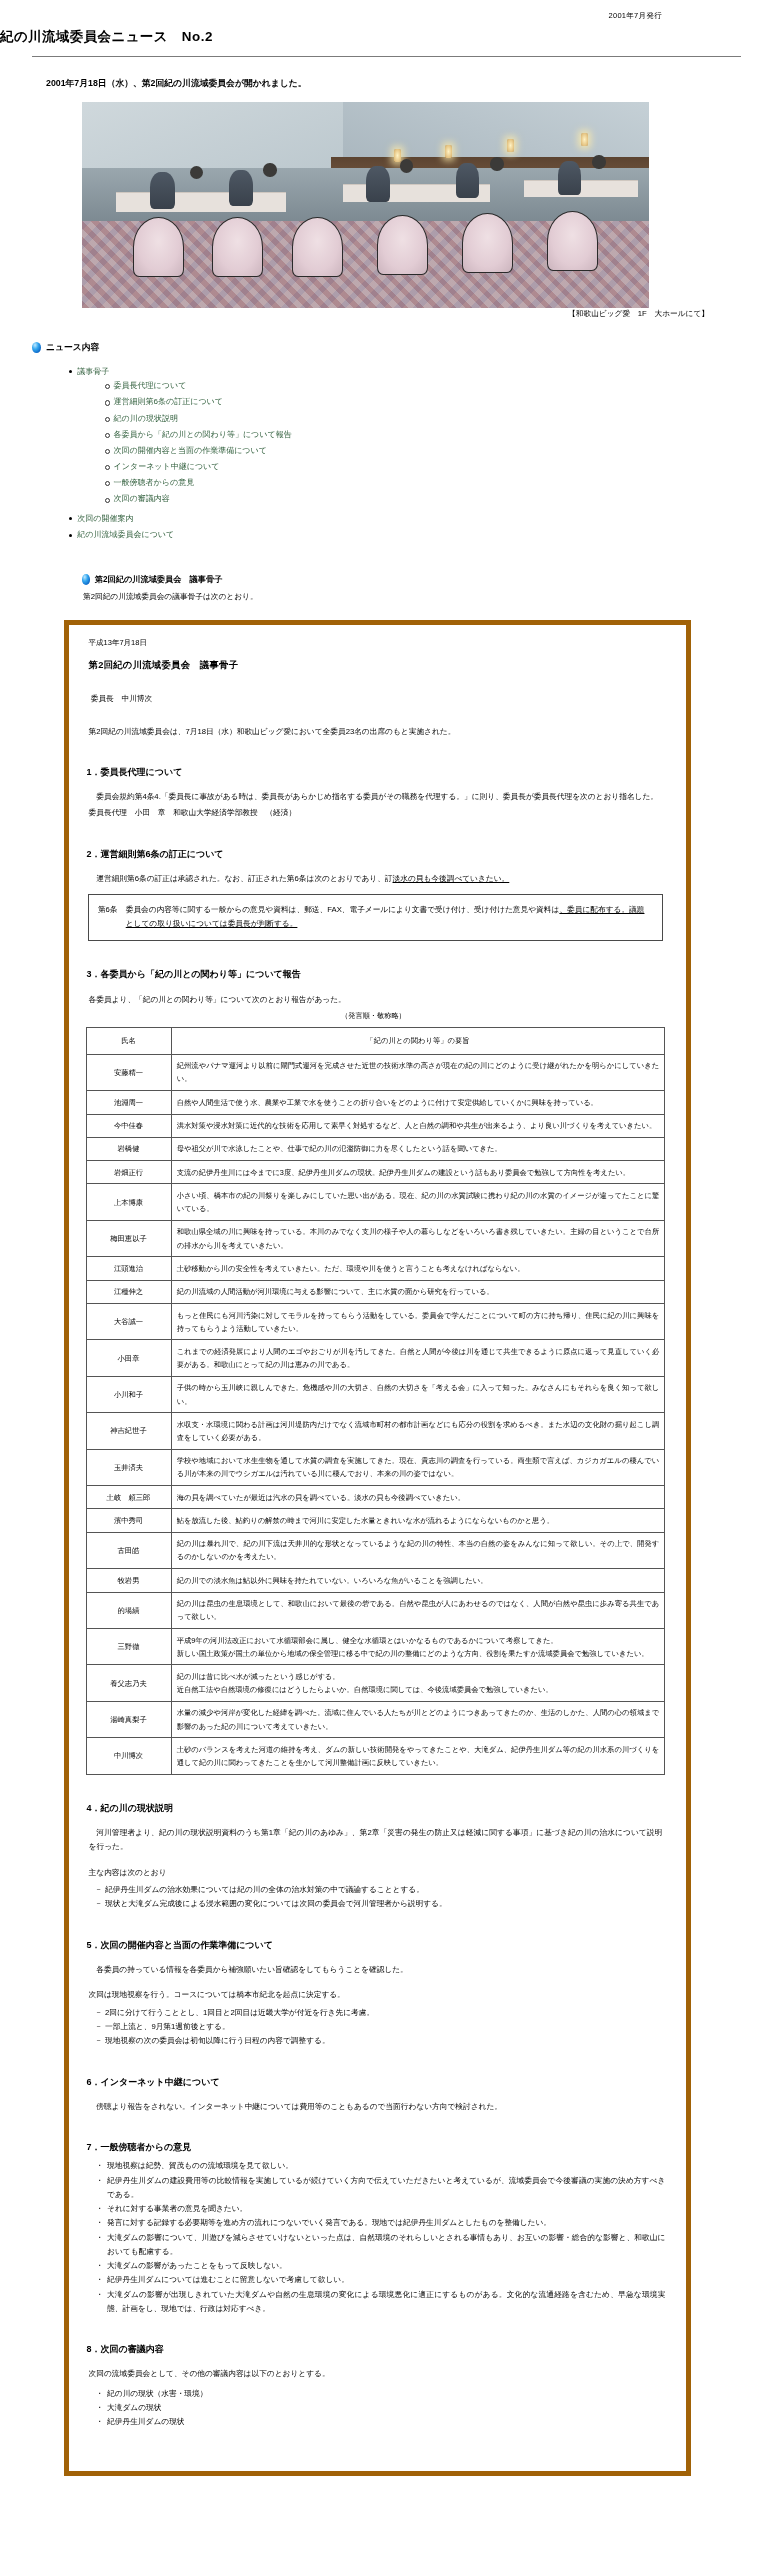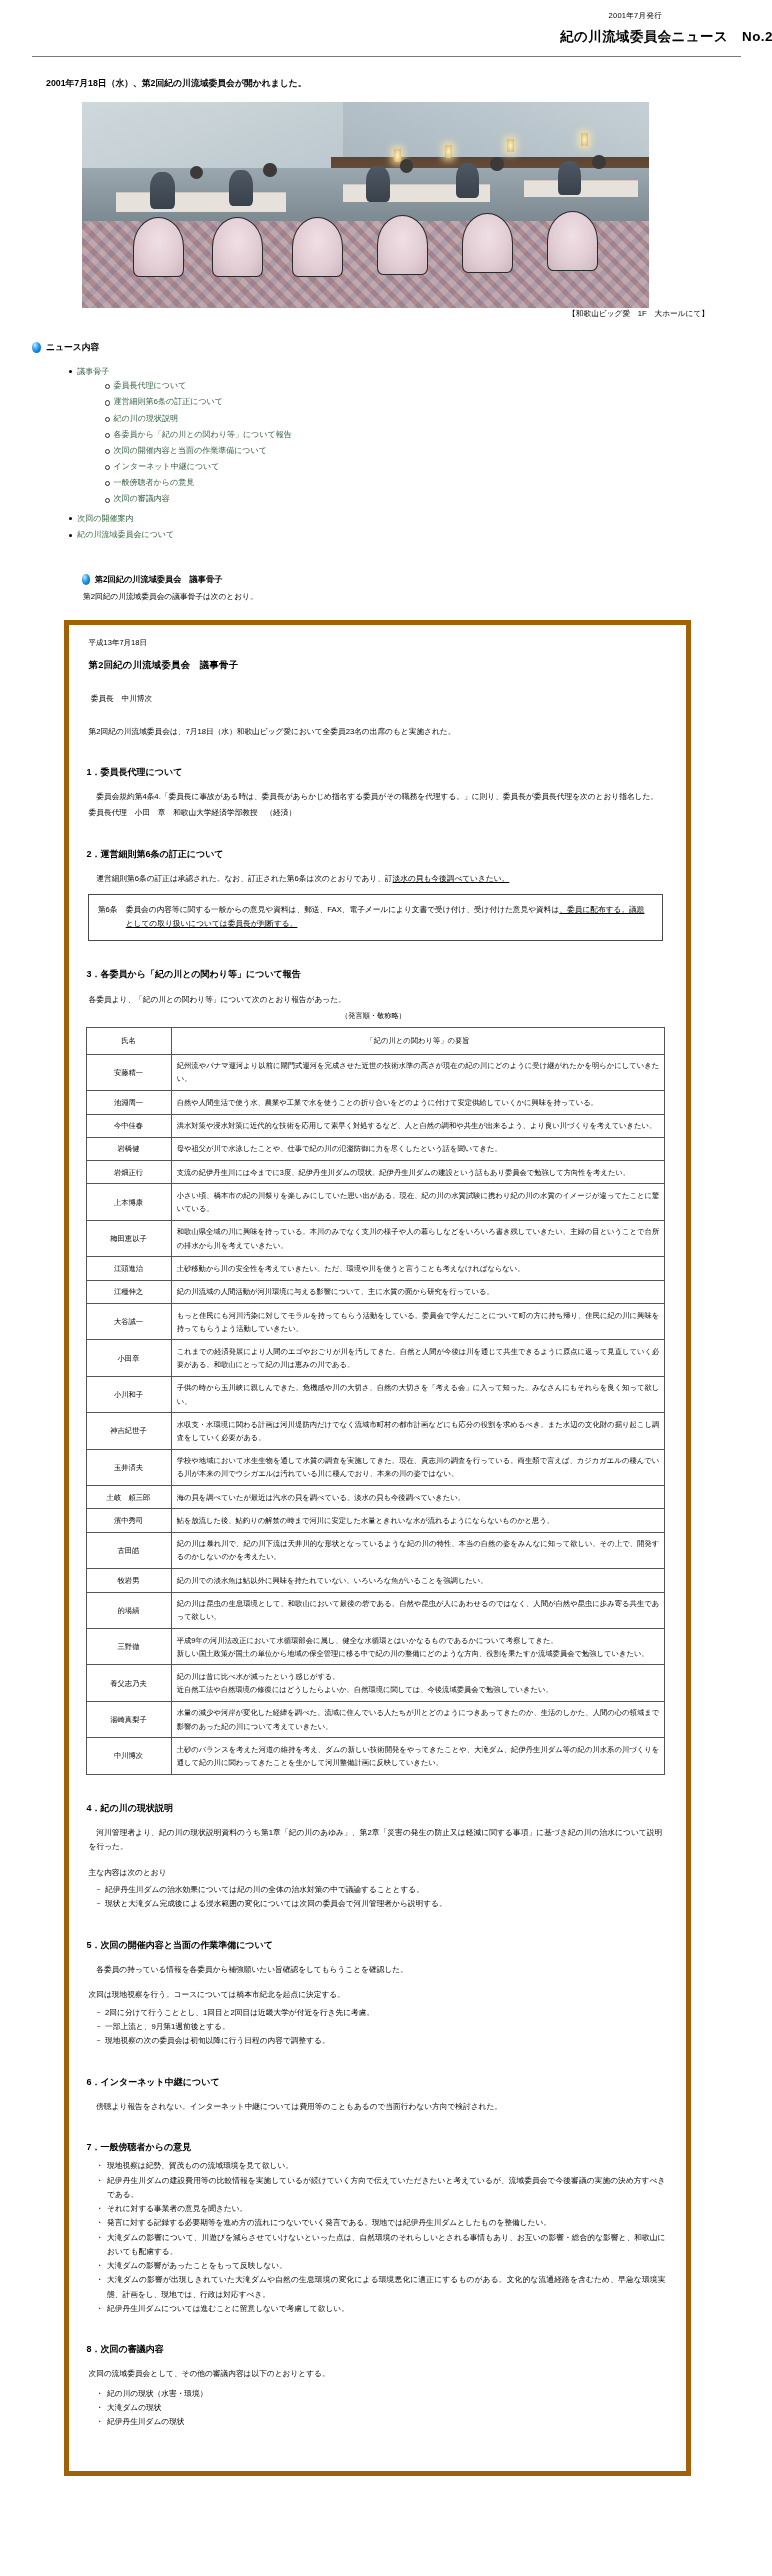--- a/index.html
+++ b/index.html
@@ -24,21 +24,21 @@
   }
 
   
   .issue-date {
     text-align: right;
     padding: 11.3px 111px 0 0;
     font-size: 7.5px;
     letter-spacing: 0.3px;
   }
   .masthead {
-    text-align: right;
+    text-align: left;
     font-size: 13.4px;
     font-weight: bold;
     letter-spacing: 0.5px;
     padding: 7.2px 0 7.2px 0;
   }
   .hr-thick {
     border: none;
     border-top: 1px solid #7b7b7b;
     margin: 2.1px 32px 0 32px;
   }
@@ -489,22 +489,22 @@
     <p class="body ind">傍聴より報告をされない。インターネット中継については費用等のこともあるので当面行わない方向で検討された。</p>
 
     <h3 class="num">7．一般傍聴者からの意見</h3>
     <ul class="bullet-sq">
       <li>現地視察は紀勢、賀茂ものの流域環境を見て欲しい。</li>
       <li>紀伊丹生川ダムの建設費用等の比較情報を実施しているが続けていく方向で伝えていただきたいと考えているが、流域委員会で今後審議の実施の決め方すべきである。</li>
       <li>それに対する事業者の意見を聞きたい。</li>
       <li>発言に対する記録する必要期等を進め方の流れにつないでいく発言である。現地では紀伊丹生川ダムとしたものを整備したい。</li>
       <li>大滝ダムの影響について、川遊びを減らさせていけないといった点は、自然環境のそれらしいとされる事情もあり、お互いの影響・総合的な影響と、和歌山においても配慮する。</li>
       <li>大滝ダムの影響があったことをもって反映しない。</li>
+      <li>紀伊丹生川ダムについては進むことに留意しないで考慮して欲しい。</li>
       <li>大滝ダムの影響が出現しきれていた大滝ダムや自然の生息環境の変化による環境悪化に適正にするものがある。文化的な流通経路を含むため、早急な環境実態、計画をし、現地では、行政は対応すべき。</li>
-      <li>紀伊丹生川ダムについては進むことに留意しないで考慮して欲しい。</li>
     </ul>
 
     <h3 class="num">8．次回の審議内容</h3>
     <p class="body">次回の流域委員会として、その他の審議内容は以下のとおりとする。</p>
     <ul class="bullet-sq">
       <li>紀の川の現状（水害・環境）</li>
       <li>大滝ダムの現状</li>
       <li>紀伊丹生川ダムの現状</li>
     </ul>
 

